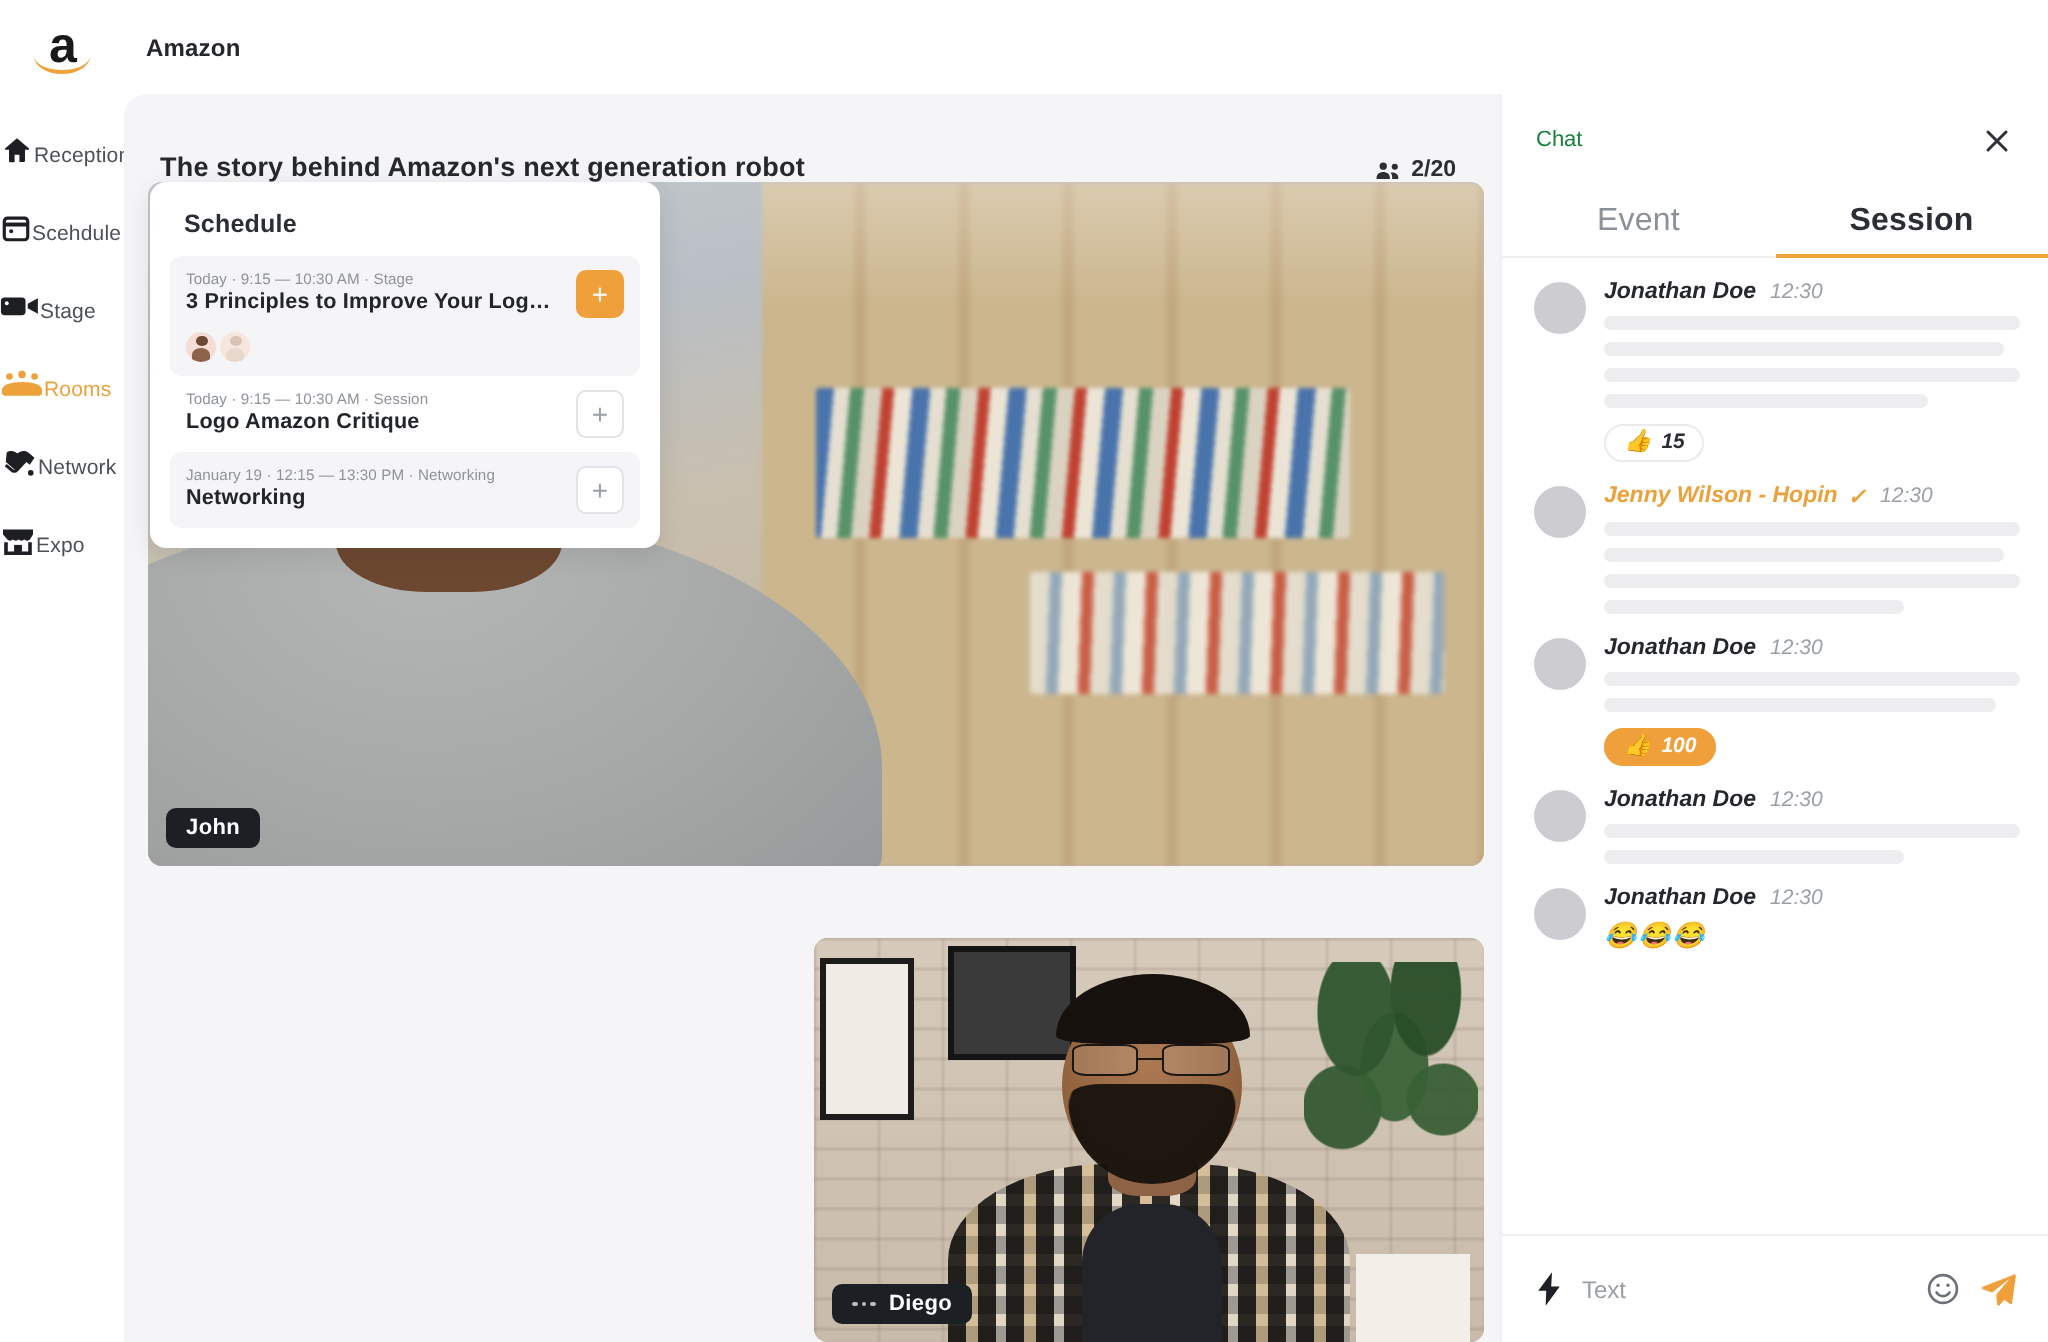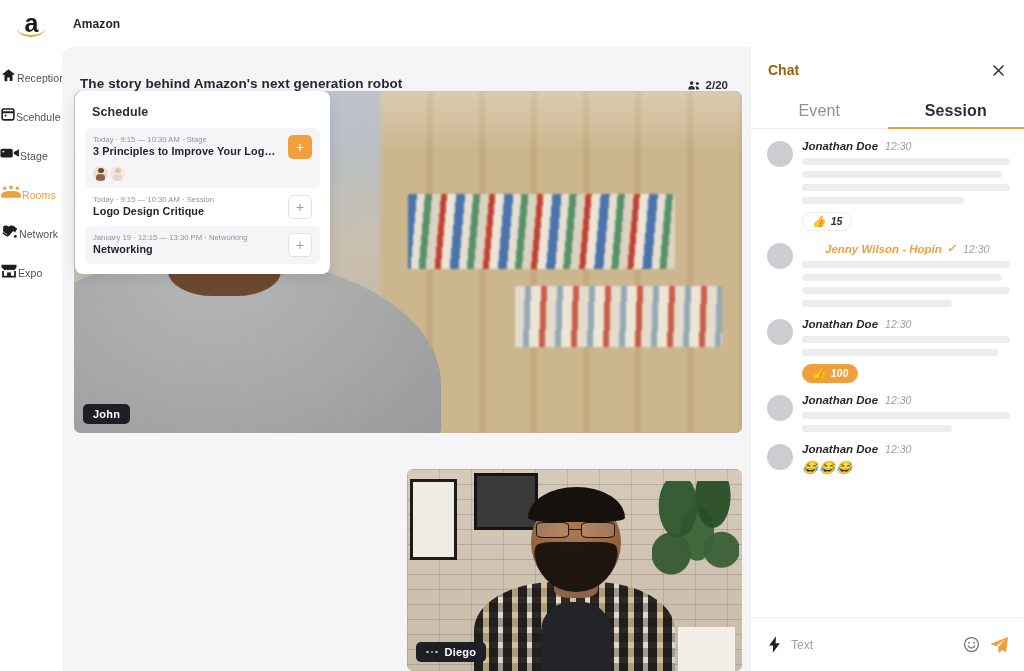--- a/index.html
+++ b/index.html
@@ -223,38 +223,38 @@
   .plus-btn.filled { background: #f0a03a; color: #ffffff; }
   .plus-btn.outline { background: #ffffff; border: 1px solid #e2e3e6; color: #9aa0a7; }
 
   
   .chat {
     width: 274px; flex: 0 0 274px; background: #ffffff;
     display: flex; flex-direction: column; min-height: 0;
     border-left: 1px solid #f0f0f2;
   }
   .chat-head { height: 46px; flex:0 0 46px; display:flex; align-items:center; padding: 0 18px 0 17px; }
-  .chat-title { font-size: 14px; font-weight: 700; color: #a16207; }
+  .chat-title { font-size: 11px; font-weight: 400; color: #15803d; }
   .chat-close { margin-left: auto; cursor:pointer; color:#2e3136; display:flex; }
   .chat-tabs { display: flex; height: 36px; flex:0 0 36px; border-bottom: 1px solid #eeeef0; }
   .chat-tab {
     flex: 1 1 50%; display: flex; align-items: center; justify-content: center;
     font-size: 16px; color: #8c9198; cursor: pointer; position: relative; letter-spacing:.1px;
   }
   .chat-tab.active { color: #2b2e33; font-weight: 700; }
   .chat-tab.active::after {
     content:""; position:absolute; left:0; right:0; bottom:-1px; height:2px; background:#eca13a;
   }
   .chat-body { flex: 1 1 auto; min-height: 0; overflow: hidden; padding: 11px 14px 6px 16px; font-style: italic; }
   .msg { display: flex; gap: 9px; margin-bottom: 11px; }
   .msg-av { flex:0 0 auto; width: 26px; height: 26px; border-radius: 50%; background: #cdcdd1; margin-top: 1px; }
   .msg-body { flex: 1 1 auto; min-width: 0; }
   .msg-head { display:flex; align-items:baseline; gap:7px; }
   .msg-name { font-size: 11.5px; font-weight: 700; color: #24272c; white-space:nowrap; }
-  .msg-name.host { color: #eca13a; display:flex; align-items:center; gap:5px;margin-left:23px; }
+  .msg-name.host { color: #eca13a; display:flex; gap:5px; }
   .msg-name.host .check { font-size: 11px; }
   .msg-time { font-size: 10.5px; color: #9ba0a7; }
   .line { height: 7px; border-radius: 4px; background: #ededf0; margin-top: 6px; }
   .reaction {
     display: inline-flex; align-items: center; gap: 5px; margin-top: 8px;
     font-size: 10.5px; font-weight: 700; border-radius: 11px; padding: 3px 9px;
     cursor:pointer; line-height:1;
   }
   .reaction.plain { background:#ffffff; border:1px solid #ebebee; color:#2b2e33; }
   .reaction.hot { background:#f0a03a; border:1px solid #f0a03a; color:#ffffff; }
@@ -438,21 +438,21 @@
                   <i class="bd"></i>
                 </span>
             </div>
           </div>
           <div class="plus-btn filled">+</div>
         </div>
 
         <div class="sched-row">
           <div class="sched-main">
             <div class="sched-meta">Today · 9:15 — 10:30 AM · Session</div>
-            <div class="sched-name">Logo Design Critique</div>
+            <div class="sched-name">Logo Amazon Critique</div>
           </div>
           <div class="plus-btn outline">+</div>
         </div>
 
         <div class="sched-row shaded">
           <div class="sched-main">
             <div class="sched-meta">January 19 · 12:15 — 13:30 PM · Networking</div>
             <div class="sched-name">Networking</div>
           </div>
           <div class="plus-btn outline">+</div>

